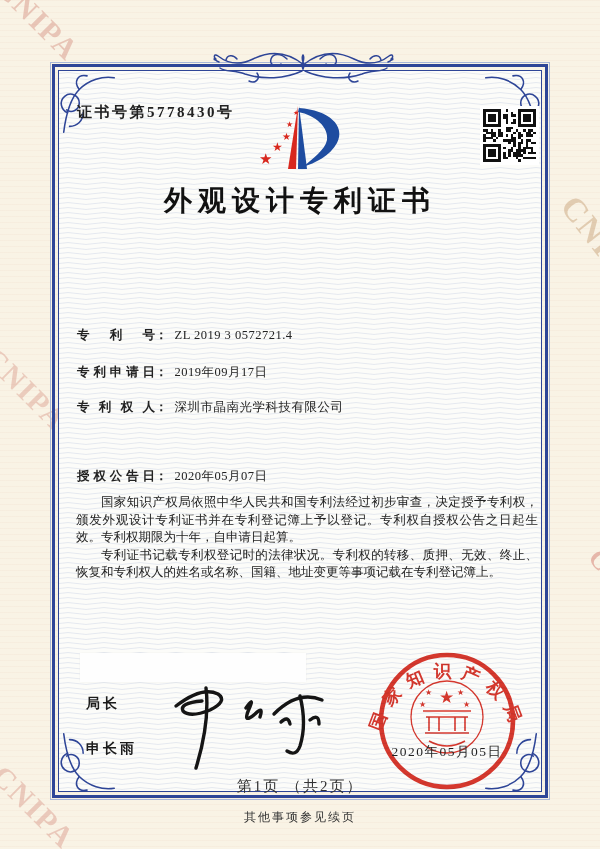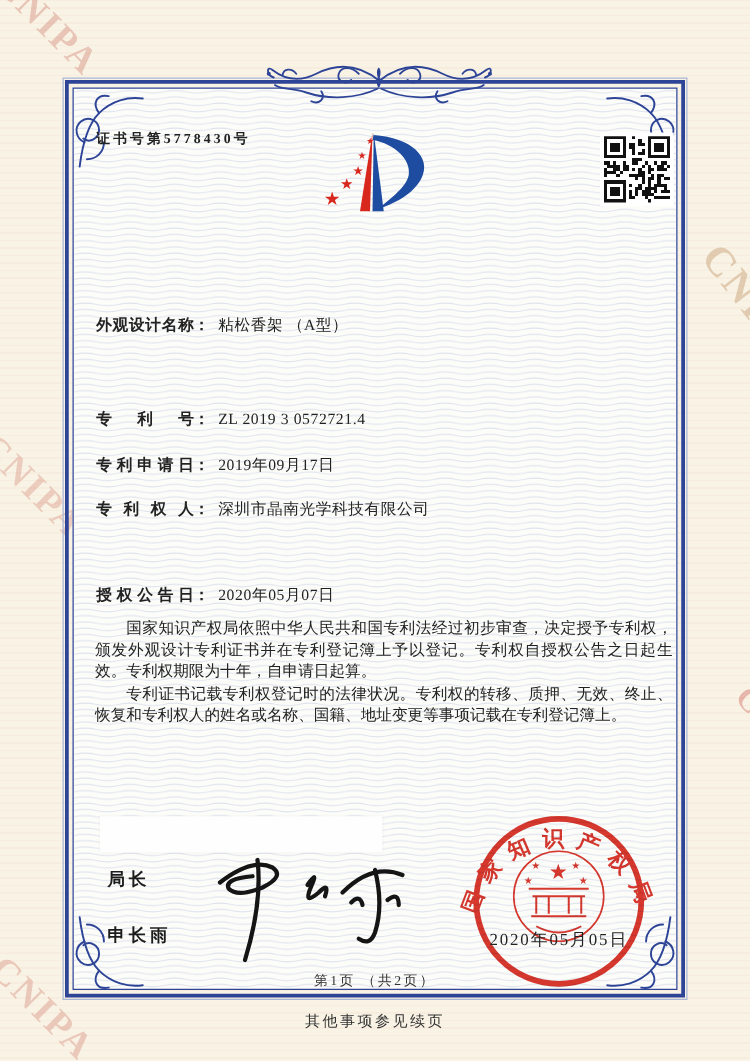--- a/index.html
+++ b/index.html
@@ -31,42 +31,42 @@
   
   .top-ornament{position:absolute;left:210px;top:47px;z-index:4;}
   .corner{position:absolute;z-index:4;}
   .corner svg path{stroke:#2e4597;fill:none;stroke-width:1.6;stroke-linecap:round;}
   .c-bl{left:54px;top:726px;}
   .c-br{left:478px;top:726px;transform:scaleX(-1);}
   .c-tl{left:54px;top:68px;transform:scaleY(-1);}
   .c-tr{left:478px;top:68px;transform:scale(-1,-1);}
   
   .abs{position:absolute;z-index:5;}
-  .cert-no{left:77px;top:103px;font-size:11px;font-weight:bold;letter-spacing:2.5px;color:#222;}
+  .cert-no{left:77px;top:103px;font-size:15px;font-weight:bold;letter-spacing:2.5px;color:#222;}
   .logo{left:253px;top:98px;}
   .qr{left:480px;top:106px;width:59px;height:59px;background:#fff;padding:3px;box-sizing:border-box;}
   .title{left:0;top:182px;width:600px;text-align:center;font-size:28px;font-weight:bold;
          letter-spacing:6px;color:#111;}
   .field{left:77px;width:462px;font-size:12.5px;color:#222;white-space:nowrap;}
   .flabel{display:inline-block;width:78px;text-align:justify;text-align-last:justify;
           font-weight:600;vertical-align:top;}
   .fcolon{font-weight:600;}
   .fvalue{margin-left:7px;letter-spacing:0.5px;}
   .f-addr .fvalue{font-size:11px;letter-spacing:0;}
   .grant{display:flex;gap:24px;}
   .paras{left:76px;top:494px;width:462px;font-size:12.5px;line-height:17.6px;
          color:#222;text-align:justify;z-index:5;position:absolute;}
   .paras p{margin:0;text-indent:2em;}
   .blank-strip{left:80px;top:653px;width:226px;height:29px;background:#fefefe;
                box-shadow:0 0 2px rgba(0,0,0,0.05);}
   .director-title{left:86px;top:695px;font-size:14px;font-weight:bold;letter-spacing:3px;}
   .director-name{left:86px;top:740px;font-size:14px;font-weight:bold;letter-spacing:3px;}
   .signature{left:150px;top:672px;z-index:6;}
   .seal{left:363px;top:645px;z-index:6;mix-blend-mode:multiply;opacity:.93;}
-  .page-no{left:0;top:777px;width:600px;text-align:center;font-size:11px;letter-spacing:2px;color:#333;}
+  .page-no{left:0;top:777px;width:600px;text-align:center;font-size:15px;letter-spacing:2px;color:#333;}
   .cont-note{left:0;top:809px;width:600px;text-align:center;font-size:12px;letter-spacing:2px;
              color:#333;z-index:5;position:absolute;font-family:Liberation Serif, serif;}
   .qr svg{display:block;width:100%;height:100%;shape-rendering:crispEdges;}
 </style>
 </head>
 <body>
 
 <div id="page">
 
   <div class="wm wm1">CNIPA</div>
@@ -158,24 +158,22 @@
 
   <div class="abs qr">
     <svg viewBox="0 0 21 21">
         <g id="qr-g">
           <path d="M9 0h1v1h-1zM11 1h1v1h-1zM8 2h1v1h-1zM9 2h1v1h-1zM11 2h1v1h-1zM12 2h1v1h-1zM8 3h1v1h-1zM9 3h1v1h-1zM9 4h1v1h-1zM12 4h1v1h-1zM9 5h1v1h-1zM11 5h1v1h-1zM12 5h1v1h-1zM9 7h1v1h-1zM10 7h1v1h-1zM11 7h1v1h-1zM0 8h1v1h-1zM1 8h1v1h-1zM3 8h1v1h-1zM6 8h1v1h-1zM9 8h1v1h-1zM10 8h1v1h-1zM13 8h1v1h-1zM16 8h1v1h-1zM18 8h1v1h-1zM19 8h1v1h-1zM1 9h1v1h-1zM2 9h1v1h-1zM3 9h1v1h-1zM4 9h1v1h-1zM6 9h1v1h-1zM7 9h1v1h-1zM12 9h1v1h-1zM14 9h1v1h-1zM17 9h1v1h-1zM18 9h1v1h-1zM20 9h1v1h-1zM0 10h1v1h-1zM3 10h1v1h-1zM4 10h1v1h-1zM6 10h1v1h-1zM7 10h1v1h-1zM9 10h1v1h-1zM11 10h1v1h-1zM14 10h1v1h-1zM15 10h1v1h-1zM17 10h1v1h-1zM18 10h1v1h-1zM19 10h1v1h-1zM0 11h1v1h-1zM1 11h1v1h-1zM2 11h1v1h-1zM3 11h1v1h-1zM5 11h1v1h-1zM11 11h1v1h-1zM12 11h1v1h-1zM14 11h1v1h-1zM0 12h1v1h-1zM4 12h1v1h-1zM8 12h1v1h-1zM9 12h1v1h-1zM10 12h1v1h-1zM11 12h1v1h-1zM12 12h1v1h-1zM15 12h1v1h-1zM17 12h1v1h-1zM18 12h1v1h-1zM10 13h1v1h-1zM12 13h1v1h-1zM14 13h1v1h-1zM15 13h1v1h-1zM17 13h1v1h-1zM19 13h1v1h-1zM20 13h1v1h-1zM12 14h1v1h-1zM14 14h1v1h-1zM17 14h1v1h-1zM8 15h1v1h-1zM11 15h1v1h-1zM14 15h1v1h-1zM16 15h1v1h-1zM17 15h1v1h-1zM18 15h1v1h-1zM19 15h1v1h-1zM10 16h1v1h-1zM11 16h1v1h-1zM13 16h1v1h-1zM14 16h1v1h-1zM15 16h1v1h-1zM16 16h1v1h-1zM19 16h1v1h-1zM8 17h1v1h-1zM10 17h1v1h-1zM12 17h1v1h-1zM13 17h1v1h-1zM14 17h1v1h-1zM16 17h1v1h-1zM18 17h1v1h-1zM19 17h1v1h-1zM20 17h1v1h-1zM8 18h1v1h-1zM10 18h1v1h-1zM12 18h1v1h-1zM13 18h1v1h-1zM14 18h1v1h-1zM15 18h1v1h-1zM8 19h1v1h-1zM9 19h1v1h-1zM13 19h1v1h-1zM16 19h1v1h-1zM17 19h1v1h-1zM18 19h1v1h-1zM19 19h1v1h-1zM20 19h1v1h-1zM14 20h1v1h-1z" fill="#111"></path>
           <path fill-rule="evenodd" d="M0 0h7v7h-7z M1 1h5v5h-5z M2 2h3v3h-3z M14 0h7v7h-7z M15 1h5v5h-5z M16 2h3v3h-3z M0 14h7v7h-7z M1 15h5v5h-5z M2 16h3v3h-3z" fill="#111"></path>
         </g>
       </svg>
   </div>
 
-
-  <div class="abs field" style="top:252px">
-    <span class="flabel">外观设计名称</span><span class="fcolon">：</span><span class="fvalue">粘松香架 （A型）</span>
-  </div>
+  <div class="abs title">外观设计专利证书</div>
+
   <div class="abs field" style="top:327px">
     <span class="flabel">专利号</span><span class="fcolon">：</span><span class="fvalue">ZL 2019 3 0572721.4</span>
   </div>
   <div class="abs field" style="top:364px">
     <span class="flabel">专利申请日</span><span class="fcolon">：</span><span class="fvalue">2019年09月17日</span>
   </div>
   <div class="abs field" style="top:399px">
     <span class="flabel">专利权人</span><span class="fcolon">：</span><span class="fvalue">深圳市晶南光学科技有限公司</span>
   </div>
   <div class="abs field grant" style="top:468px">

